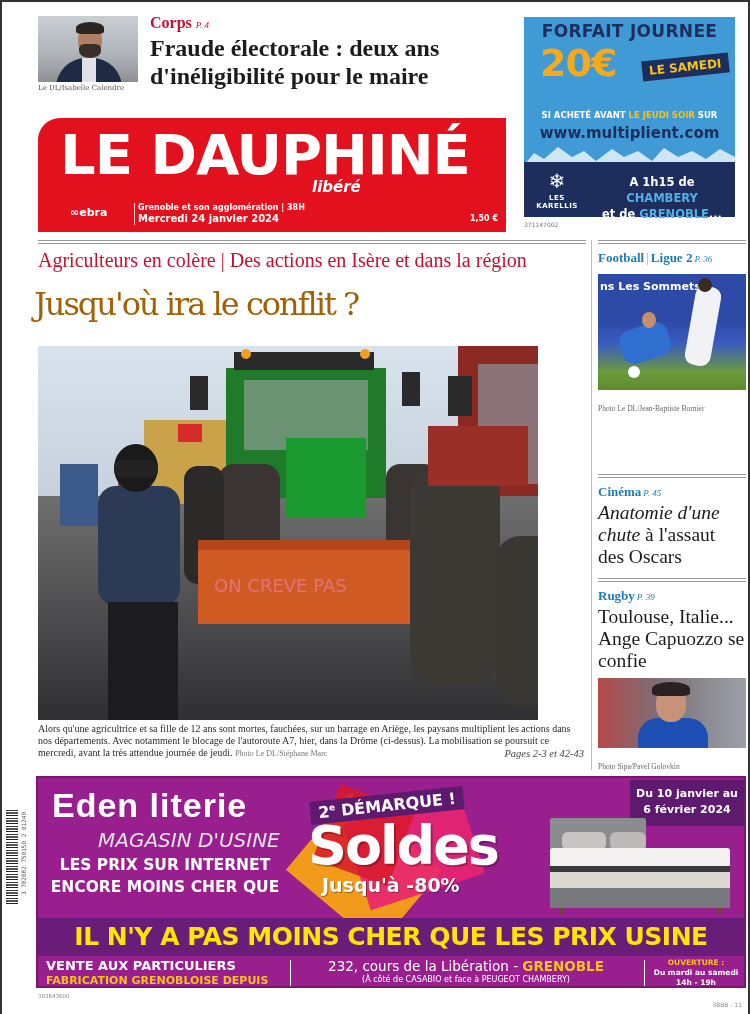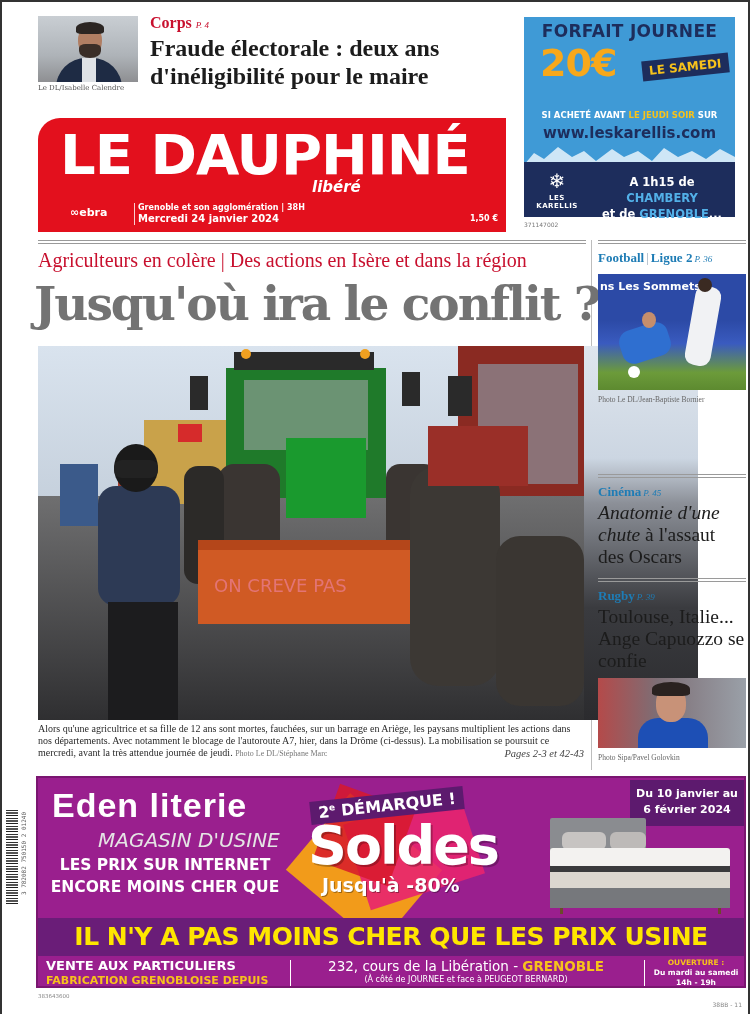--- a/index.html
+++ b/index.html
@@ -45,35 +45,35 @@
   .mast-sep { position: absolute; left: 96px; top: 85px; width: 1px; height: 22px; background: #ffffff; opacity: 0.8; }
   .mast-edition { position: absolute; left: 100px; top: 84px; font-family: "DejaVu Sans", sans-serif; font-weight: bold; font-size: 8px; line-height: 11px; color: #ffffff; }
   .mast-price { position: absolute; right: 8px; top: 96px; font-family: "DejaVu Sans", sans-serif; font-weight: bold; font-size: 8px; color: #ffffff; }
 
   
   .double-rule { position: absolute; height: 4px; border-top: 1px solid #9a9a9a; border-bottom: 1px solid #9a9a9a; }
   .vrule { position: absolute; width: 1px; background: #bdbdbd; }
 
   
   .main-kicker { position: absolute; left: 38px; top: 249px; font-family: "Liberation Serif", serif; font-size: 20px; color: #c8102e; white-space: nowrap; }
-  .main-headline { position: absolute; left: 34px; top: 272px; font-family: "DejaVu Serif", serif; font-weight: bold; font-size: 47px; letter-spacing: -2px; color: #737373; white-space: nowrap; line-height: 64px; }
-  .main-photo { position: absolute; left: 38px; top: 346px; width: 660px; height: 374px; overflow: hidden; background: linear-gradient(180deg, #dfe6ee 0%, #ccd6e2 30%, #8c9098 42%, #3a3b3f 70%, #2b2b2e 100%); }
+  .main-headline { position: absolute; left: 34px; top: 272px; font-family: "DejaVu Serif", serif; font-weight: normal; font-size: 32px; letter-spacing: -2px; color: #a16207; white-space: nowrap; line-height: 64px; }
+  .main-photo { position: absolute; left: 38px; top: 346px; width: 500px; height: 374px; overflow: hidden; background: linear-gradient(180deg, #dfe6ee 0%, #ccd6e2 30%, #8c9098 42%, #3a3b3f 70%, #2b2b2e 100%); }
   .main-caption { position: absolute; left: 38px; top: 723px; width: 548px; font-family: "Liberation Serif", serif; font-size: 10px; line-height: 12px; color: #2a2a2a; }
   .main-caption .credit { font-size: 8px; color: #777; }
   .main-caption .pages { position: absolute; right: 2px; bottom: 0; font-style: italic; color: #444; font-size: 10.5px; }
 
   
   .side { position: absolute; left: 598px; width: 148px; }
   .side-kicker { font-family: "Liberation Serif", serif; font-weight: bold; font-size: 13px; color: #1e7cb5; }
   .side-kicker .pg { font-size: 9px; font-style: italic; font-weight: normal; color: #1e7cb5; margin-left: 2px; }
   .side-kicker .bar { color: #9ab; font-weight: normal; margin: 0 2px; }
   .side-title { font-family: "Liberation Serif", serif; font-size: 19.5px; line-height: 22px; color: #1c1c1c; margin-top: 2px; }
   .side-title .it { font-style: italic; }
   .side-photo { position: relative; overflow: hidden; }
-  .side-credit { font-family: "Liberation Serif", serif; font-size: 7.5px; color: #666; margin-top: 5px; }
+  .side-credit { font-family: "Liberation Serif", serif; font-size: 7.5px; color: #666; margin-top: 14px; }
 
   
   .ad-eden { position: absolute; left: 36px; top: 776px; width: 710px; height: 212px; background: #9a1f8e; border: 2px solid #7a1670; overflow: hidden; }
   .eden-logo { position: absolute; left: 14px; top: 8px; font-family: Liberation Sans, sans-serif; font-weight: bold; font-size: 34px; color: #ffffff; letter-spacing: 1px; }
   .eden-sub { position: absolute; left: 60px; top: 50px; font-family: "DejaVu Sans", sans-serif; font-style: italic; font-size: 20px; color: #e5e5e5; }
   .eden-cheaper { position: absolute; left: 12px; top: 76px; width: 230px; text-align: center; font-family: "DejaVu Sans", sans-serif; font-weight: bold; font-size: 15.5px; line-height: 22px; color: #ffffff; }
   .eden-burst { position: absolute; left: 256px; top: 12px; width: 190px; height: 140px; }
   .eden-burst .s1 { position: absolute; left: 10px; top: 30px; width: 120px; height: 100px; background: #f29b1a; transform: rotate(40deg); }
   .eden-burst .s2 { position: absolute; left: 60px; top: 14px; width: 120px; height: 90px; background: #e8246f; transform: rotate(-18deg); opacity: 0.9; }
   .eden-burst .s3 { position: absolute; left: 30px; top: 5px; width: 80px; height: 80px; background: #d7192b; transform: rotate(20deg); opacity: 0.85; }
@@ -129,21 +129,21 @@
 <div class="teaser-title">Fraude électorale : deux ans d'inéligibilité pour le maire</div>
 
 <div class="ad-karellis">
   <div class="ad-k-top">
     <div class="ad-k-title">FORFAIT JOURNEE</div>
     <div class="ad-k-price">20€</div>
     <div class="ad-k-samedi">LE SAMEDI</div>
     <div class="ad-k-line">
       <span>SI ACHETÉ AVANT </span><span class="hl">LE JEUDI SOIR</span><span> SUR</span>
     </div>
-    <div class="ad-k-url">www.leskarellis.com</div>
+    <div class="ad-k-url">www.multiplient.com</div>
     <svg class="ad-k-mtn" viewBox="0 0 211 20" preserveAspectRatio="none">
       <path d="M0 20 L10 8 L20 14 L34 2 L48 12 L60 6 L72 16 L88 4 L100 12 L114 6 L128 16 L140 3 L154 12 L168 6 L182 14 L196 4 L211 12 L211 20 Z" fill="#e8f3fb" opacity="0.85"></path>
     </svg>
   </div>
   <div class="ad-k-bottom">
     <div class="ad-k-logo">
       <div class="sq">❄</div>
       <div class="nm">LES KARELLIS</div>
     </div>
     <div class="ad-k-dist">
@@ -301,21 +301,21 @@
     <div class="leg2"></div>
   </div>
   <div class="eden-slogan">IL N'Y A PAS MOINS CHER QUE LES PRIX USINE</div>
   <div class="eden-vente">
     <div class="v1">VENTE AUX PARTICULIERS</div>
     <div class="v2">FABRICATION GRENOBLOISE DEPUIS 1957</div>
   </div>
   <div class="eden-div1"></div>
   <div class="eden-addr">
     <div class="a1"><span>232, cours de la Libération - </span><span class="city">GRENOBLE</span></div>
-    <div class="a2">(À côté de JOURNEE et face à PEUGEOT BERNARD)</div>
+    <div class="a2">(À côté de CASABIO et face à PEUGEOT CHAMBERY)</div>
   </div>
   <div class="eden-div2"></div>
   <div class="eden-hours">
     <div class="h1">OUVERTURE :</div>
     <div>Du mardi au samedi</div>
     <div>14h - 19h</div>
   </div>
 </div>
 
 <div class="barcode"></div>

